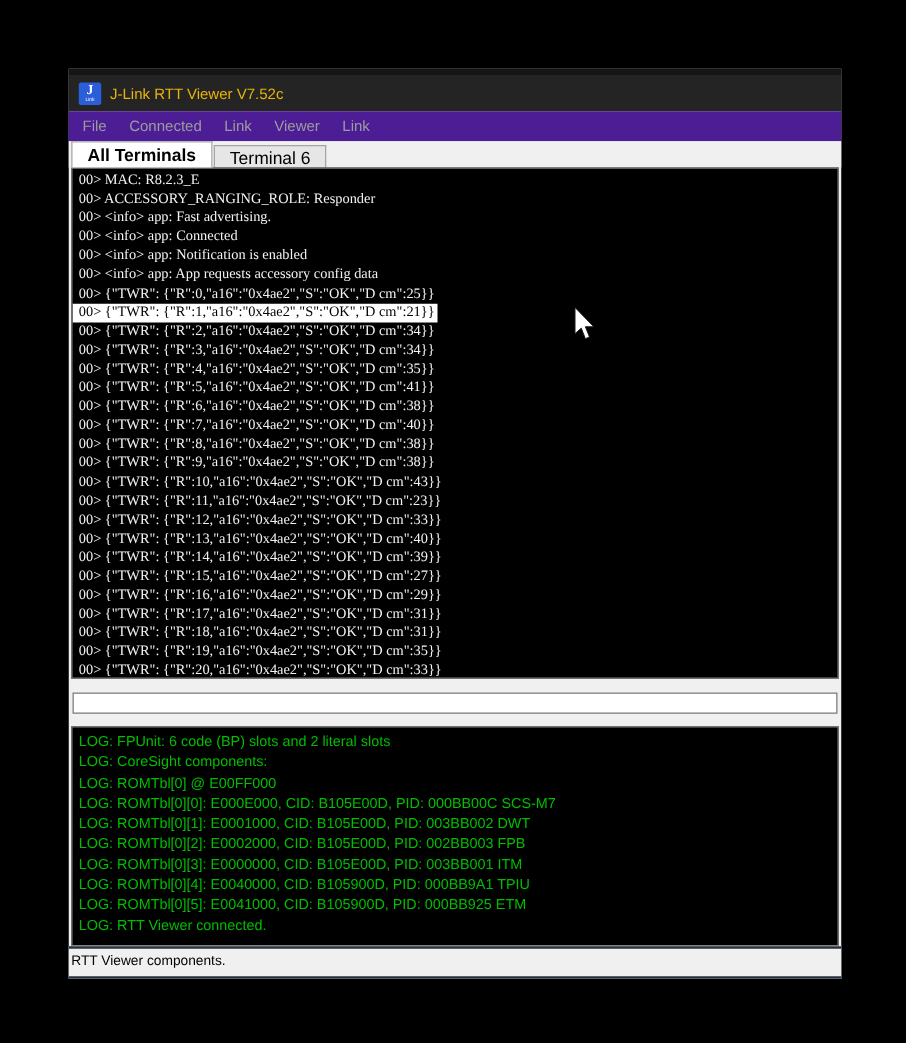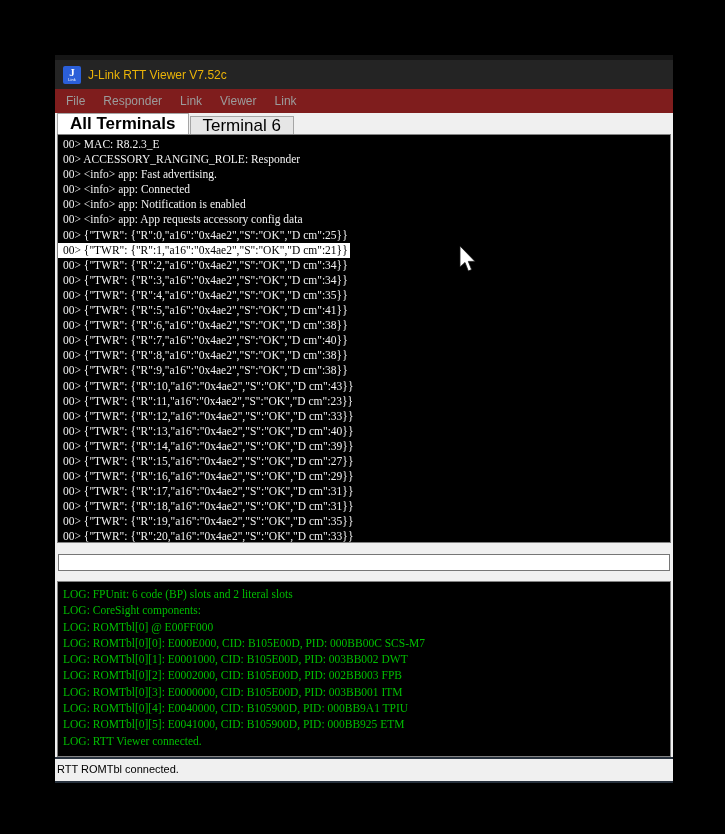--- a/index.html
+++ b/index.html
@@ -19,26 +19,26 @@
   }
   .app-icon{
     width:18px;height:18px;background:#2b5fd9;border-radius:2px;color:#fff;
     display:flex;flex-direction:column;align-items:center;justify-content:center;
     line-height:1;flex:0 0 auto;
   }
   .app-icon .j{font-weight:bold;font-size:11px;font-family:"Liberation Serif",serif;}
   .app-icon .lnk{font-size:4px;letter-spacing:0;}
   .title-text{color:#eab308;font-size:12px;}
   
-  .menubar{height:24px;background:#7f1d1d;display:flex;align-items:center;padding-left:2px;}
+  .menubar{height:24px;background:#4c1d95;display:flex;align-items:center;padding-left:2px;}
   .menu-item{color:#9c9c9c;font-size:12px;padding:4px 9px;}
   
   .tabstrip{height:21px;background:#f0f0f0;display:flex;align-items:flex-end;padding-left:2px;}
   .tab{
-    font-size:17px;color:#000;background:#e6e6e6;border:1px solid #a5a5a5;border-bottom:none;
+    font-size:14px;color:#000;background:#e6e6e6;border:1px solid #a5a5a5;border-bottom:none;
     padding:3px 12px 3px 12px;margin-right:1px;box-sizing:border-box;height:18px;
     display:flex;align-items:center;text-align:center;
   }
   .tab.active{background:#fff;font-weight:700;height:21px;position:relative;z-index:2;}
   
   .terminal{
     margin:0 2px;height:409px;background:#000;border:1px solid #828282;
     box-sizing:border-box;overflow:hidden;
     font-family:Liberation Serif, serif;
     font-size:11.5px;line-height:15.1px;color:#f2f2f2;
@@ -53,21 +53,21 @@
   .input-row{height:38px;display:flex;align-items:center;padding:0 3px;box-sizing:border-box;}
   .cmd-input{
     width:100%;height:17px;border:1px solid #767676;background:#fff;
     font-family:"Liberation Sans",sans-serif;font-size:11px;box-sizing:border-box;
     padding:0 3px;outline:none;
   }
   
   .logpanel{
     margin:0 2px;height:176px;background:#000;border:1px solid #828282;
     box-sizing:border-box;overflow:hidden;
-    font-family:Liberation Serif, serif;
+    font-family:Liberation Sans, sans-serif;
     font-size:11.5px;line-height:16.3px;color:#00bd00;
     padding:4px 0 0 5px;white-space:pre;
   }
   
   .statusbar{
     flex:1;background:#f0f0f0;border-top:2px solid #28323e;border-bottom:2px solid #28323e;
     font-size:11px;color:#000;padding:4px 0 0 2px;box-sizing:border-box;
   }
   
   #mouse-cursor{position:absolute;left:459px;top:246px;z-index:50;pointer-events:none;}
@@ -82,41 +82,41 @@
   <div class="titlebar">
     <div class="app-icon">
       <span class="j">J</span>
       <span class="lnk">Link</span>
     </div>
     <span class="title-text">J-Link RTT Viewer V7.52c</span>
   </div>
 
   <div class="menubar">
       <span class="menu-item">File</span>
-      <span class="menu-item">Responder</span>
+      <span class="menu-item">Connected</span>
       <span class="menu-item">Link</span>
       <span class="menu-item">Viewer</span>
       <span class="menu-item">Link</span>
     </div>
 
   <div class="tabstrip">
       <div class="tab active">All Terminals</div>
       <div class="tab">Terminal 6</div>
     </div>
 
   <div class="terminal"><div class="tline">00&gt; MAC: R8.2.3_E</div><div class="tline">00&gt; ACCESSORY_RANGING_ROLE: Responder</div><div class="tline">00&gt; &lt;info&gt; app: Fast advertising.</div><div class="tline">00&gt; &lt;info&gt; app: Connected</div><div class="tline">00&gt; &lt;info&gt; app: Notification is enabled</div><div class="tline">00&gt; &lt;info&gt; app: App requests accessory config data</div><div class="tline">00&gt; {"TWR": {"R":0,"a16":"0x4ae2","S":"OK","D cm":25}}</div><div><div class="tline hl">00&gt; {"TWR": {"R":1,"a16":"0x4ae2","S":"OK","D cm":21}}</div></div><div class="tline">00&gt; {"TWR": {"R":2,"a16":"0x4ae2","S":"OK","D cm":34}}</div><div class="tline">00&gt; {"TWR": {"R":3,"a16":"0x4ae2","S":"OK","D cm":34}}</div><div class="tline">00&gt; {"TWR": {"R":4,"a16":"0x4ae2","S":"OK","D cm":35}}</div><div class="tline">00&gt; {"TWR": {"R":5,"a16":"0x4ae2","S":"OK","D cm":41}}</div><div class="tline">00&gt; {"TWR": {"R":6,"a16":"0x4ae2","S":"OK","D cm":38}}</div><div class="tline">00&gt; {"TWR": {"R":7,"a16":"0x4ae2","S":"OK","D cm":40}}</div><div class="tline">00&gt; {"TWR": {"R":8,"a16":"0x4ae2","S":"OK","D cm":38}}</div><div class="tline">00&gt; {"TWR": {"R":9,"a16":"0x4ae2","S":"OK","D cm":38}}</div><div class="tline">00&gt; {"TWR": {"R":10,"a16":"0x4ae2","S":"OK","D cm":43}}</div><div class="tline">00&gt; {"TWR": {"R":11,"a16":"0x4ae2","S":"OK","D cm":23}}</div><div class="tline">00&gt; {"TWR": {"R":12,"a16":"0x4ae2","S":"OK","D cm":33}}</div><div class="tline">00&gt; {"TWR": {"R":13,"a16":"0x4ae2","S":"OK","D cm":40}}</div><div class="tline">00&gt; {"TWR": {"R":14,"a16":"0x4ae2","S":"OK","D cm":39}}</div><div class="tline">00&gt; {"TWR": {"R":15,"a16":"0x4ae2","S":"OK","D cm":27}}</div><div class="tline">00&gt; {"TWR": {"R":16,"a16":"0x4ae2","S":"OK","D cm":29}}</div><div class="tline">00&gt; {"TWR": {"R":17,"a16":"0x4ae2","S":"OK","D cm":31}}</div><div class="tline">00&gt; {"TWR": {"R":18,"a16":"0x4ae2","S":"OK","D cm":31}}</div><div class="tline">00&gt; {"TWR": {"R":19,"a16":"0x4ae2","S":"OK","D cm":35}}</div><div class="tline">00&gt; {"TWR": {"R":20,"a16":"0x4ae2","S":"OK","D cm":33}}</div></div>
 
   <div class="input-row">
     <input class="cmd-input" type="text" placeholder="" value="" style="">
   </div>
 
   <div class="logpanel"><div class="lline">LOG: FPUnit: 6 code (BP) slots and 2 literal slots</div><div class="lline">LOG: CoreSight components:</div><div class="lline">LOG: ROMTbl[0] @ E00FF000</div><div class="lline">LOG: ROMTbl[0][0]: E000E000, CID: B105E00D, PID: 000BB00C SCS-M7</div><div class="lline">LOG: ROMTbl[0][1]: E0001000, CID: B105E00D, PID: 003BB002 DWT</div><div class="lline">LOG: ROMTbl[0][2]: E0002000, CID: B105E00D, PID: 002BB003 FPB</div><div class="lline">LOG: ROMTbl[0][3]: E0000000, CID: B105E00D, PID: 003BB001 ITM</div><div class="lline">LOG: ROMTbl[0][4]: E0040000, CID: B105900D, PID: 000BB9A1 TPIU</div><div class="lline">LOG: ROMTbl[0][5]: E0041000, CID: B105900D, PID: 000BB925 ETM</div><div class="lline">LOG: RTT Viewer connected.</div></div>
 
   <div class="statusbar">
-    <span>RTT ROMTbl connected.</span>
+    <span>RTT Viewer components.</span>
   </div>
 
 </div>
 
 <div id="mouse-cursor">
   <svg width="19" height="28" viewBox="0 0 19 28">
     <polygon points="1,0 1,21 6,16.5 9.3,25 12.6,23.6 9.3,15.4 16,15.4" fill="#ffffff" stroke="#1a1a1a" stroke-width="0.8"></polygon>
   </svg>
 </div>
 

